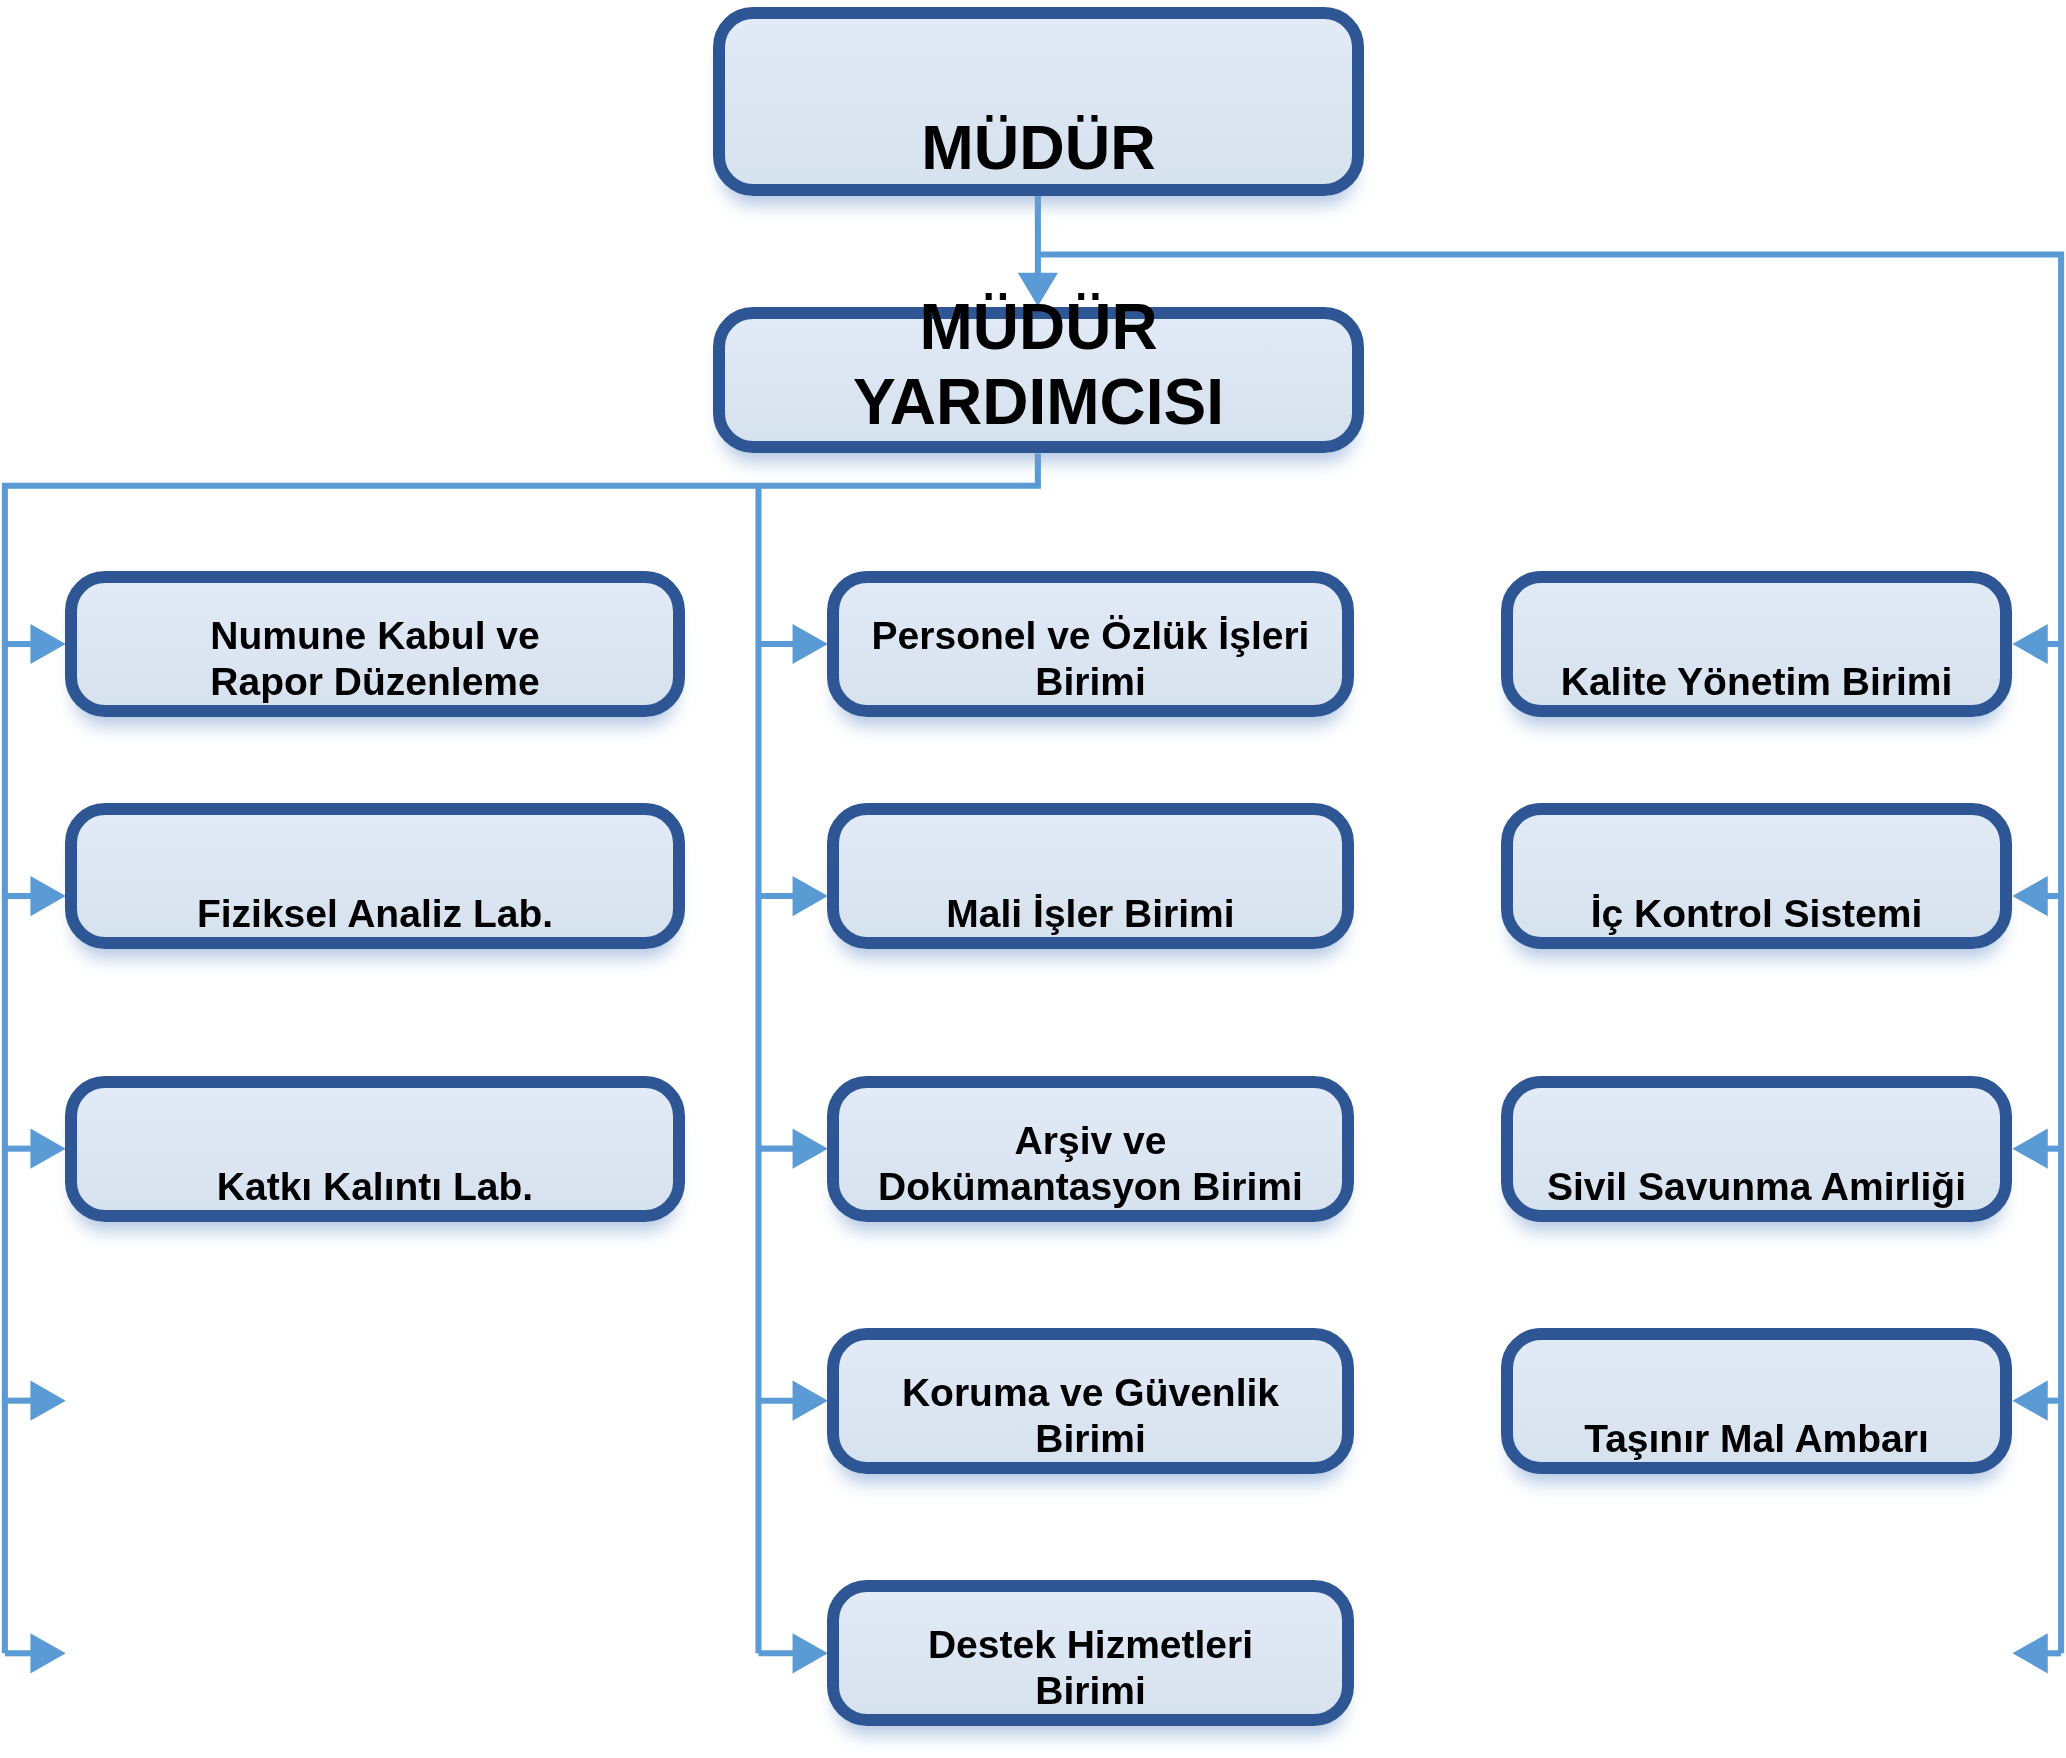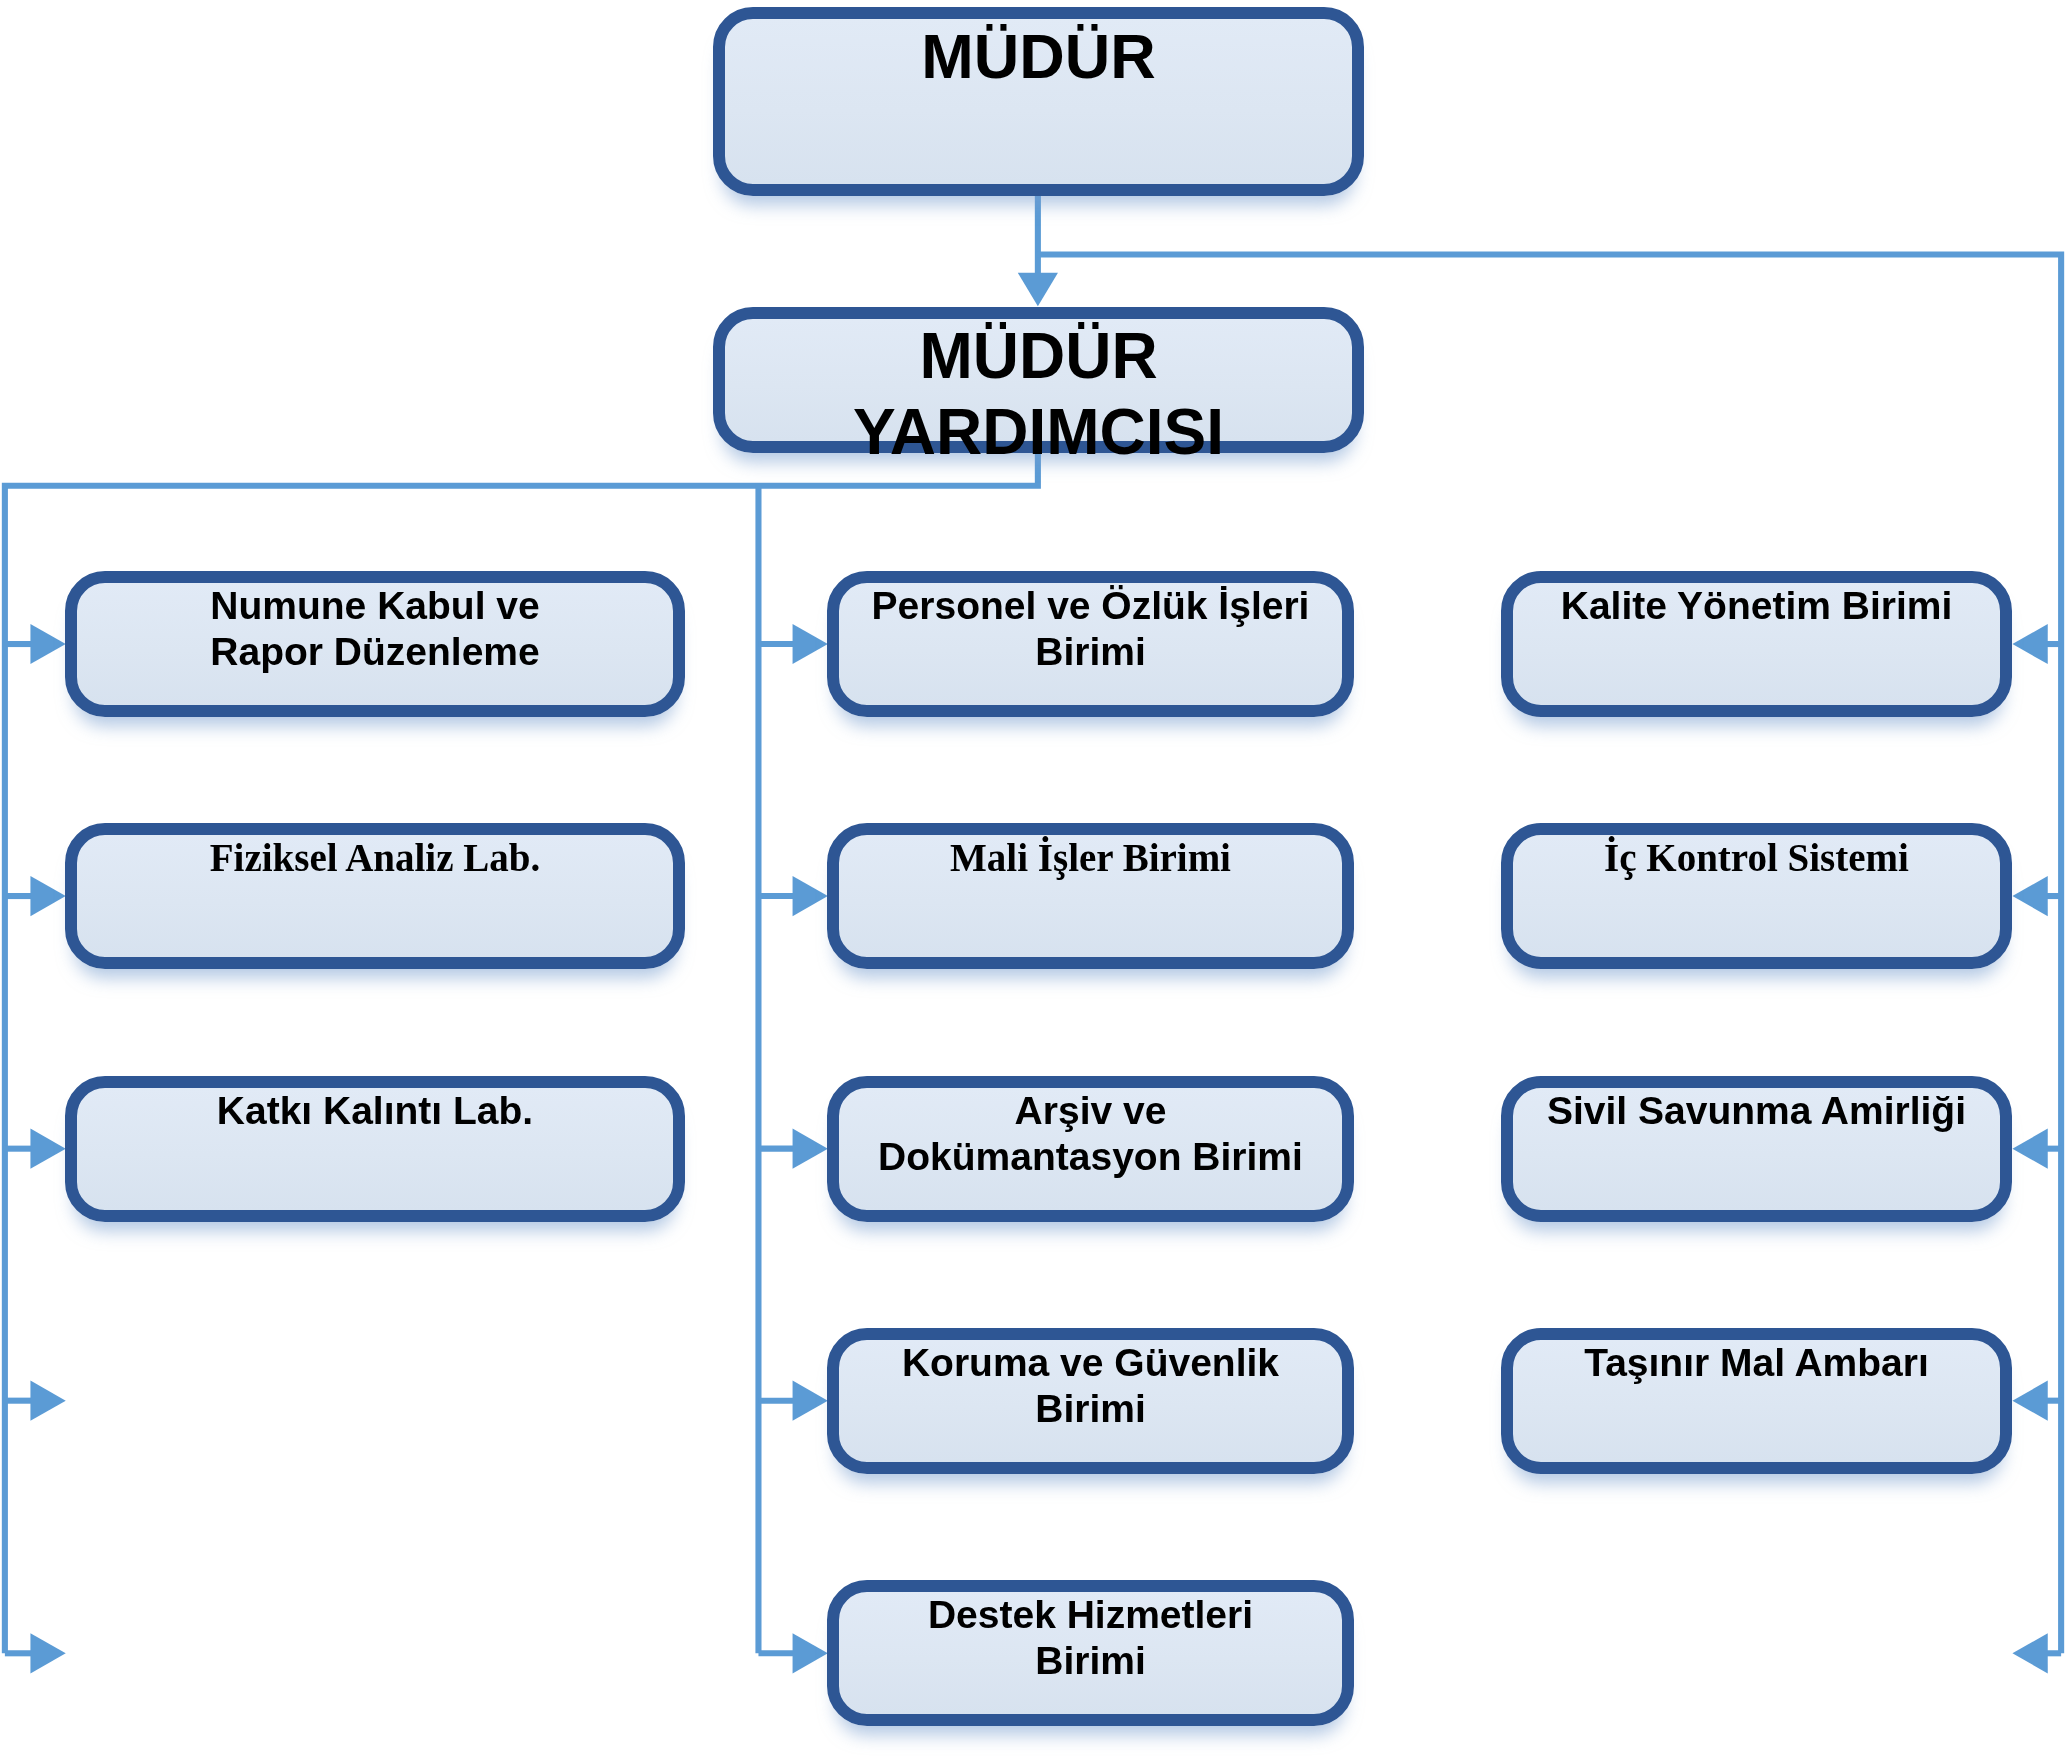--- a/index.html
+++ b/index.html
@@ -26,41 +26,41 @@
     z-index: 1;
   }
   .node {
     position: absolute;
     z-index: 2;
     box-sizing: border-box;
     background: linear-gradient(180deg, #e1eaf6 0%, #dce6f2 55%, #d7e2ef 100%);
     border: 12px solid #2e5694;
     border-radius: 40px;
     display: flex;
-    align-items: flex-start;
+    align-items: flex-end;
     justify-content: center;
     text-align: center;
     color: #000000;
     font-weight: bold;
     box-shadow: 0 18px 17px -9.7px rgba(118, 156, 206, 0.55);
   }
   .node .lbl {
     white-space: pre-line;
     line-height: 1.18;
     padding: 0 17px;
   }
   .top-node   { left: 713px; width: 651px; }
   #node-root    { top: 7.3px;  height: 189px; font-size: 63px; }
   #node-deputy  { top: 307px; height: 146px; font-size: 64px; }
   .row-node { height: 146px; font-size: 39px; }
   .col-left   { left: 65px;  width: 620px; }
   .col-middle { left: 827px; width: 527px; }
   .col-right  { left: 1501px; width: 511px; }
   .row-1 { top: 571px; }
-  .row-2 { top: 823px; font-family: Liberation Serif, serif; }
+  .row-2 { top: 803px; }
   .row-3 { top: 1076px; }
   .row-4 { top: 1328px; }
   .row-5 { top: 1580px; }
   .cline {
     stroke: #5b9bd5;
     stroke-width: 10;
     fill: none;
     stroke-linejoin: miter;
   }
   .ahead { fill: #5b9bd5; stroke: none; }

